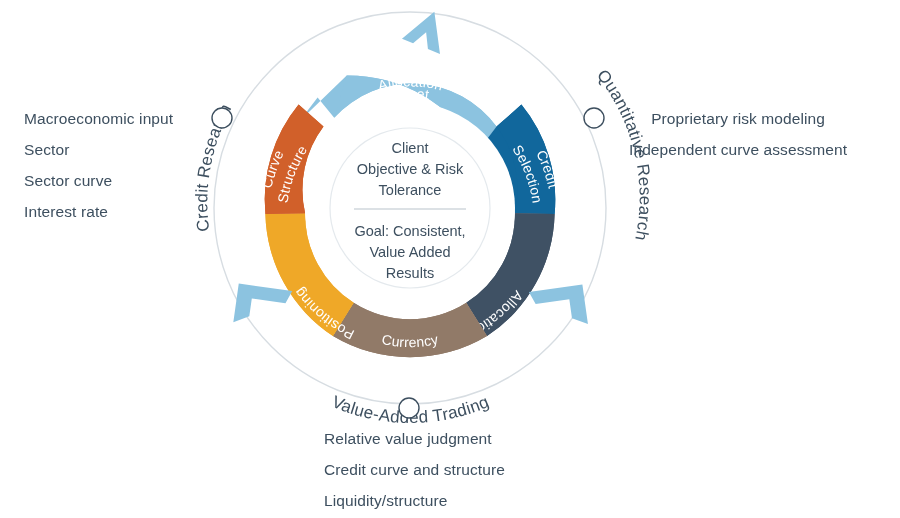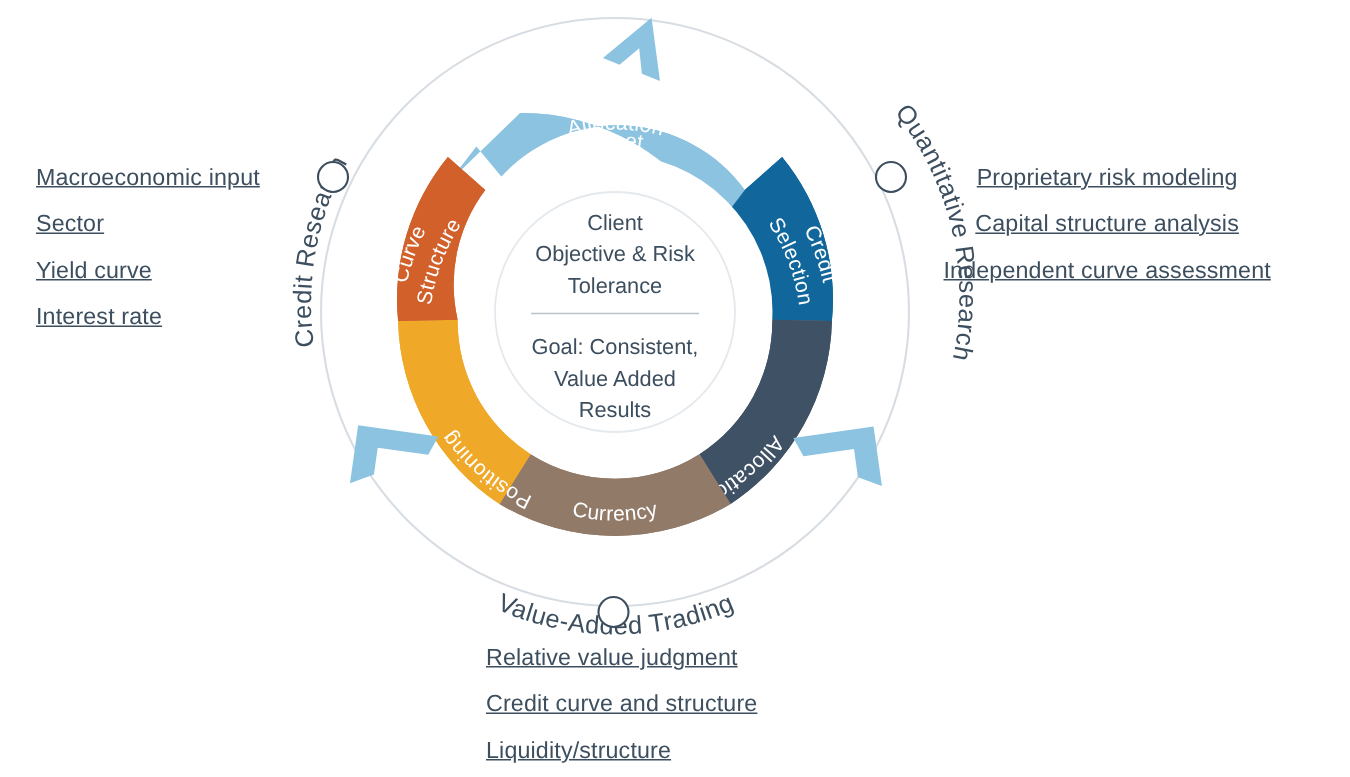--- a/index.html
+++ b/index.html
@@ -5,21 +5,21 @@
   html,body{margin:0;padding:0;}
   body{
     width:900px;height:518px;
     background:#ffffff;
     font-family:"Liberation Sans", sans-serif;
     color:#3d4f5f;
     overflow:hidden;
     position:relative;
   }
   #stage{position:absolute;left:0;top:0;width:900px;height:518px;}
-  .bullets{position:absolute;text-decoration:underline;}
+  .bullets{position:absolute;}
   .bullets div{
     font-size:15.5px;
     line-height:31px;
     color:#3d4f5f;
     white-space:nowrap;
     letter-spacing:0.1px;
   }
   #left-bullets{left:24px;top:103px;text-align:left;}
   #right-bullets{left:629px;top:103px;text-align:center;}
   #bottom-bullets{left:314px;top:423px;text-align:left;margin-left:10px;}
@@ -209,27 +209,26 @@
 
     <circle cx="222" cy="118" r="10" fill="#ffffff" stroke="#3d4f5f" stroke-width="1.4"></circle>
     <circle cx="594" cy="118" r="10" fill="#ffffff" stroke="#3d4f5f" stroke-width="1.4"></circle>
     <circle cx="409" cy="408" r="10" fill="#ffffff" stroke="#3d4f5f" stroke-width="1.4"></circle>
 
   </svg>
 
   <div class="bullets" id="left-bullets">
     <div>Macroeconomic input</div>
     <div>Sector</div>
-    <div>Yield curve</div>
+    <div>Sector curve</div>
     <div>Interest rate</div>
   </div>
 
   <div class="bullets" id="right-bullets">
     <div>Proprietary risk modeling</div>
-    <div>Capital structure analysis</div>
     <div>Independent curve assessment</div>
   </div>
 
   <div class="bullets" id="bottom-bullets">
     <div>Relative value judgment</div>
     <div>Credit curve and structure</div>
     <div>Liquidity/structure</div>
   </div>
 
 </div>

